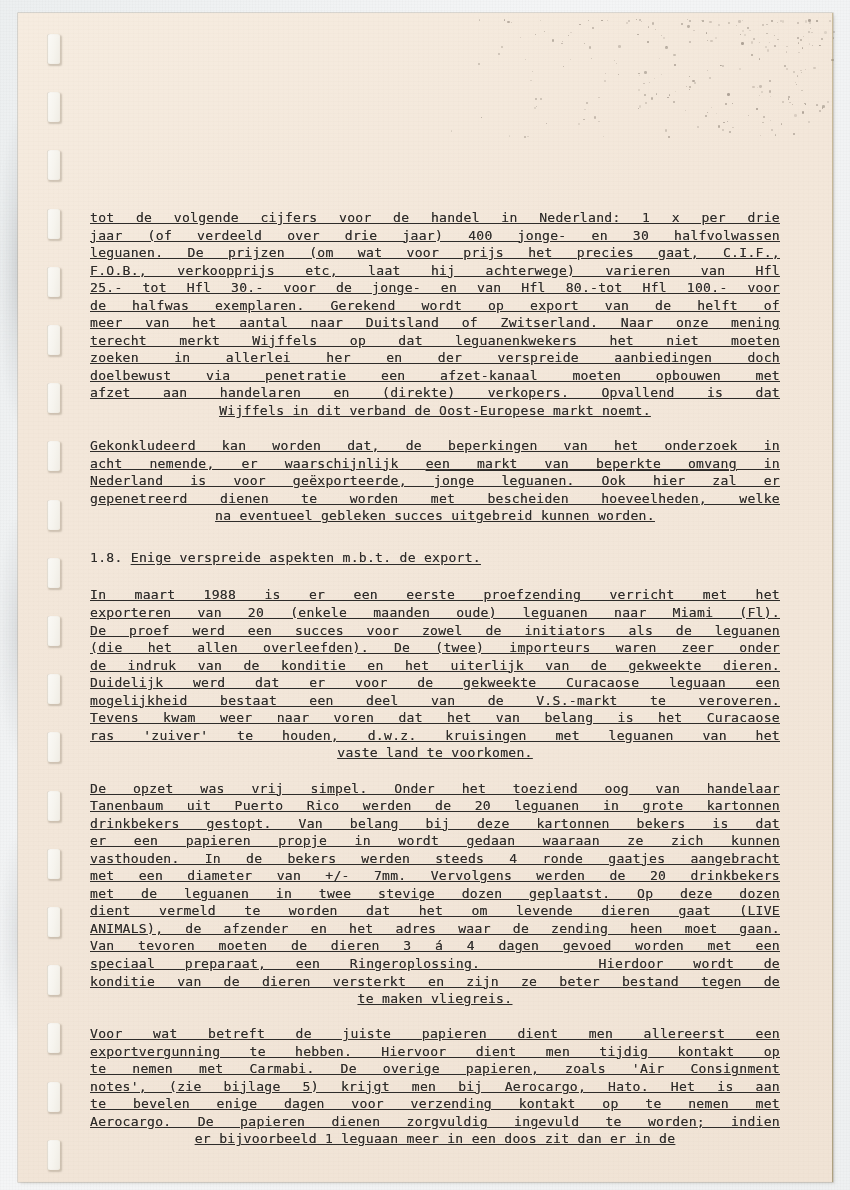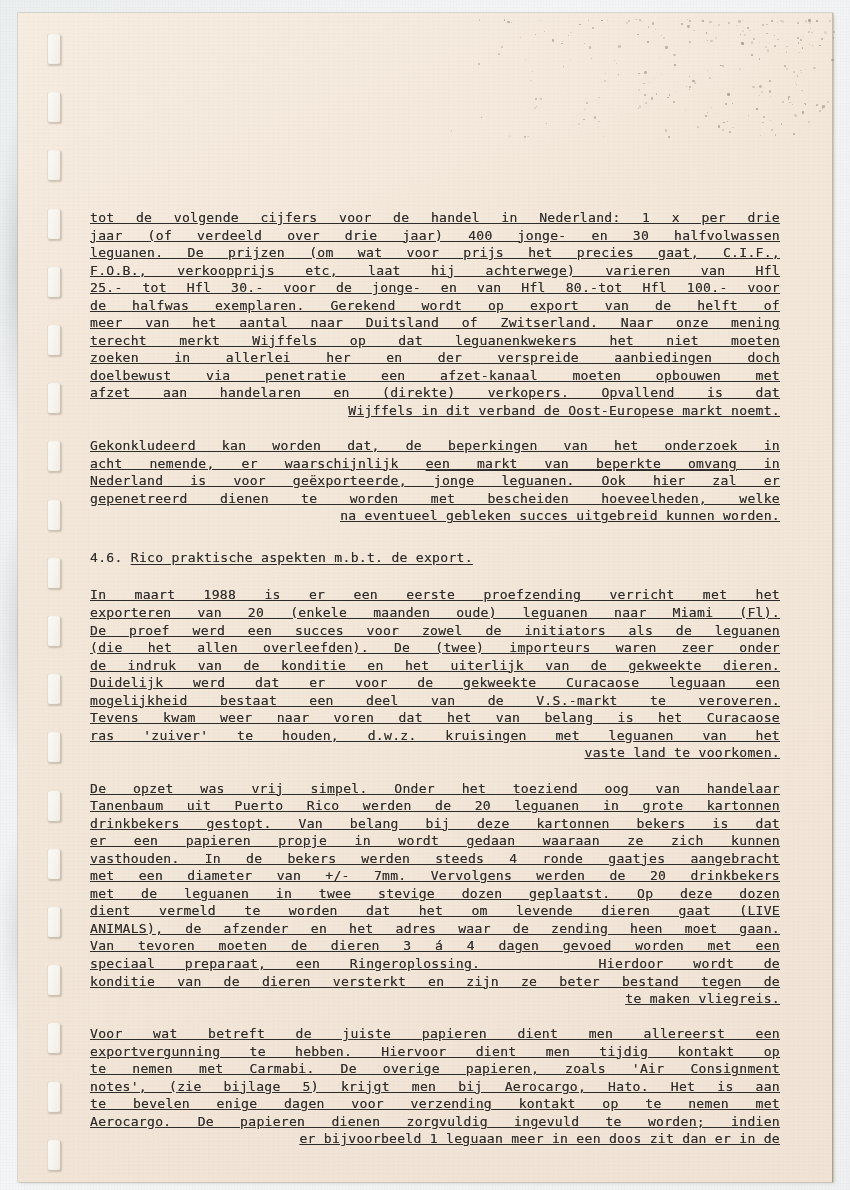--- a/index.html
+++ b/index.html
@@ -123,21 +123,21 @@
     white-space: pre-wrap;
     text-decoration: underline;
   }
   .para:last-child { margin-bottom: 12px; }
   
   .para > .ln { display: block; }
   .para > .ln.just {
     text-align: justify;
     text-align-last: justify;
   }
-  .para > .ln.flush { text-align: right; }
+  .para > .ln.flush { text-align: center; }
 
   .heading-block {
     margin: 24px 0 20px 0;
     white-space: pre;
   }
   .heading-num { }
   .u { text-decoration: underline; text-underline-offset: 2.2px; }
 
   
   .typed-body { text-shadow: 0 0 0.35px rgba(46,44,42,0.55); }
@@ -406,19 +406,19 @@
         <div class="punch-slot" style="top: 894px;"></div>
         <div class="punch-slot" style="top: 952.2px;"></div>
         <div class="punch-slot" style="top: 1010.4px;"></div>
         <div class="punch-slot" style="top: 1068.6px;"></div>
         <div class="punch-slot" style="top: 1126.8px;"></div>
       </div>
 
     <div class="typed-body" id="typed-body">
         <div class="para"><span class="ln just">tot de volgende cijfers voor de handel in Nederland: 1 x per drie</span><span class="ln just">jaar (of verdeeld over drie jaar) 400 jonge- en 30 halfvolwassen</span><span class="ln just">leguanen. De prijzen (om wat voor prijs het precies gaat, C.I.F.,</span><span class="ln just">F.O.B., verkoopprijs etc, laat hij achterwege) varieren van Hfl</span><span class="ln just">25.- tot Hfl 30.- voor de jonge- en van Hfl 80.-tot Hfl 100.- voor</span><span class="ln just">de halfwas exemplaren. Gerekend wordt op export van de helft of</span><span class="ln just">meer van het aantal naar Duitsland of Zwitserland. Naar onze mening</span><span class="ln just">terecht merkt Wijffels op dat leguanenkwekers het niet moeten</span><span class="ln just">zoeken in allerlei her en der verspreide aanbiedingen doch</span><span class="ln just">doelbewust via penetratie een afzet-kanaal moeten opbouwen met</span><span class="ln just">afzet aan handelaren en (direkte) verkopers. Opvallend is dat</span><span class="ln flush">Wijffels in dit verband de Oost-Europese markt noemt.</span></div>
         <div class="para"><span class="ln just">Gekonkludeerd kan worden dat, de beperkingen van het onderzoek in</span><span class="ln just">acht nemende, er waarschijnlijk <span class="u">een markt van beperkte omvang</span> in</span><span class="ln just">Nederland is voor geëxporteerde, jonge leguanen. Ook hier zal er</span><span class="ln just">gepenetreerd dienen te worden met bescheiden hoeveelheden, welke</span><span class="ln flush">na eventueel gebleken succes uitgebreid kunnen worden.</span></div>
-        <div class="heading-block"><span class="heading-num">4.6. </span><span class="u">Rico praktische aspekten m.b.t. de export.</span></div>
+        <div class="heading-block"><span class="heading-num">1.8. </span><span class="u">Enige verspreide aspekten m.b.t. de export.</span></div>
         <div class="para"><span class="ln just">In maart 1988 is er een eerste proefzending verricht met het</span><span class="ln just">exporteren van 20 (enkele maanden oude) leguanen naar Miami (Fl).</span><span class="ln just">De proef werd een succes voor zowel de initiators als de leguanen</span><span class="ln just">(die het allen overleefden). De (twee) importeurs waren zeer onder</span><span class="ln just">de indruk van de konditie en het uiterlijk van de gekweekte dieren.</span><span class="ln just">Duidelijk werd dat er voor de gekweekte Curacaose leguaan een</span><span class="ln just">mogelijkheid bestaat een deel van de V.S.-markt te veroveren.</span><span class="ln just">Tevens kwam weer naar voren dat het van belang is het Curacaose</span><span class="ln just">ras 'zuiver' te houden, d.w.z. kruisingen met leguanen van het</span><span class="ln flush">vaste land te voorkomen.</span></div>
         <div class="para"><span class="ln just">De opzet was vrij simpel. Onder het toeziend oog van handelaar</span><span class="ln just">Tanenbaum uit Puerto Rico werden de 20 leguanen in grote kartonnen</span><span class="ln just">drinkbekers gestopt. Van belang bij deze kartonnen bekers is dat</span><span class="ln just">er een papieren propje in wordt gedaan waaraan ze zich kunnen</span><span class="ln just">vasthouden. In de bekers werden steeds 4 ronde gaatjes aangebracht</span><span class="ln just">met een diameter van +/- 7mm. Vervolgens werden de 20 drinkbekers</span><span class="ln just">met de leguanen in twee stevige dozen geplaatst. Op deze dozen</span><span class="ln just">dient vermeld te worden dat het om levende dieren gaat (LIVE</span><span class="ln just">ANIMALS), de afzender en het adres waar de zending heen moet gaan.</span><span class="ln just">Van tevoren moeten de dieren 3 á 4 dagen gevoed worden met een</span><span class="ln just">speciaal preparaat, een Ringeroplossing.    Hierdoor wordt de</span><span class="ln just">konditie van de dieren versterkt en zijn ze beter bestand tegen de</span><span class="ln flush">te maken vliegreis.</span></div>
         <div class="para"><span class="ln just">Voor wat betreft de juiste papieren dient men allereerst een</span><span class="ln just">exportvergunning te hebben. Hiervoor dient men tijdig kontakt op</span><span class="ln just">te nemen met Carmabi. De overige papieren, zoals 'Air Consignment</span><span class="ln just">notes', (zie bijlage 5) krijgt men bij Aerocargo, Hato. Het is aan</span><span class="ln just">te bevelen enige dagen voor verzending kontakt op te nemen met</span><span class="ln just">Aerocargo. De papieren dienen zorgvuldig ingevuld te worden; indien</span><span class="ln flush">er bijvoorbeeld 1 leguaan meer in een doos zit dan er in de</span></div>
       </div>
   </div>
 </div>
 
 </body></html>

